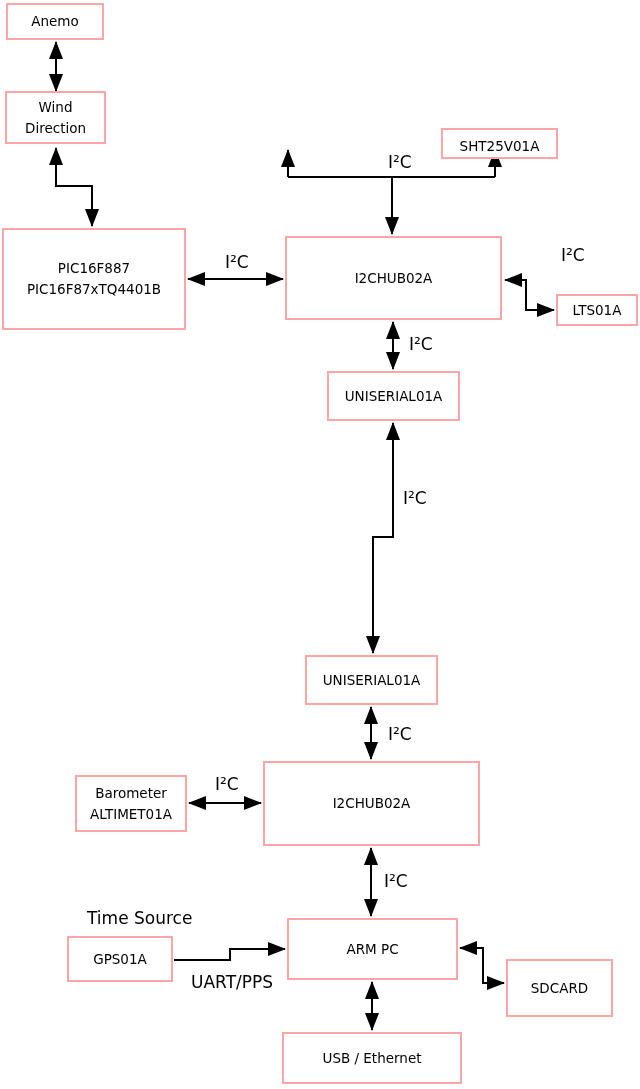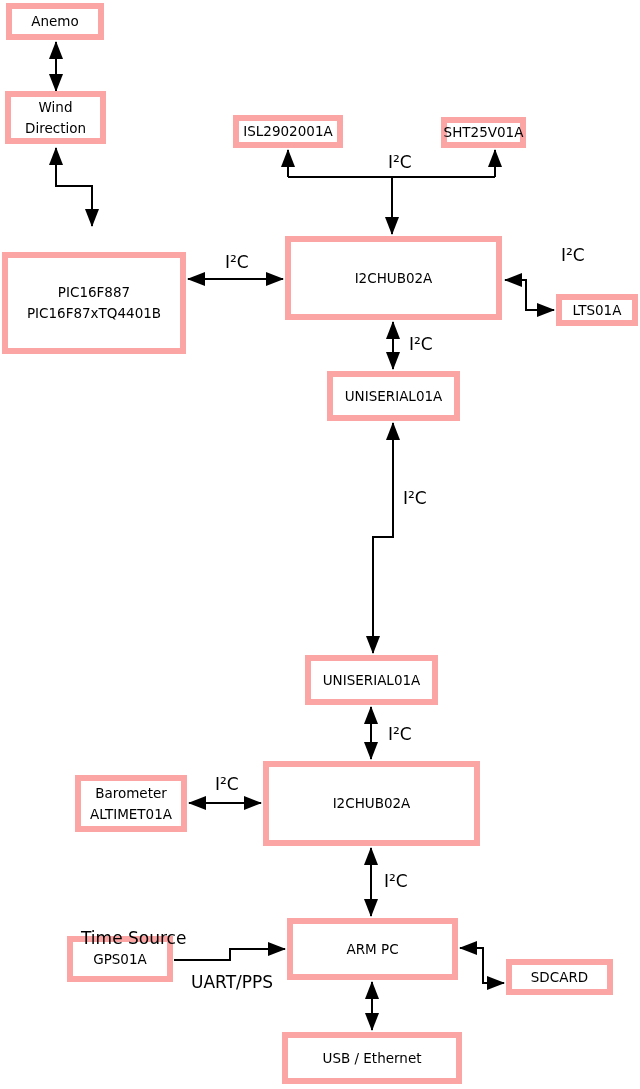--- a/index.html
+++ b/index.html
@@ -24,21 +24,21 @@
     position: absolute;
     left: 0;
     top: 0;
     width: 640px;
     height: 1089px;
   }
   .node {
     position: absolute;
     box-sizing: border-box;
     background: #ffffff;
-    border: 6px solid #fca5a5;
+    border: 2px solid #fca5a5;
     display: flex;
     flex-direction: column;
     align-items: center;
     justify-content: center;
     text-align: center;
     font-size: 13.5px;
     line-height: 1.55;
     white-space: nowrap;
   }
   .edge-label {
@@ -84,30 +84,27 @@
 
   <div class="node" style="left:6px; top:3px; width:98px; height:37px;">
     <span>Anemo</span>
   </div>
 
   <div class="node" style="left:5px; top:91px; width:101px; height:53px;">
     <span>Wind</span>
     <span>Direction</span>
   </div>
 
-  <div class="node" style="left:2px; top:228px; width:184px; height:102px;margin-top:24px;">
+  <div class="node" style="left:2px; top:228px; width:184px; height:102px;">
     <span>PIC16F887</span>
     <span>PIC16F87xTQ4401B</span>
   </div>
 
-  <div class="node" style="left:233px; top:115px; width:110px; height:33px;">
-    <span>ISL2902001A</span>
-  </div>
 
-  <div class="node" style="left:441px; top:117px; width:85px; height:31px;">
+  <div class="node" style="left:441px; top:128px; width:117px; height:31px;justify-content:flex-end;">
     <span>SHT25V01A</span>
   </div>
 
   <div class="node" style="left:285px; top:236px; width:217px; height:84px;">
     <span>I2CHUB02A</span>
   </div>
 
   <div class="node" style="left:556px; top:294px; width:82px; height:32px;">
     <span>LTS01A</span>
   </div>
@@ -130,32 +127,32 @@
   </div>
 
   <div class="node" style="left:67px; top:936px; width:106px; height:46px;justify-content:center;">
     <span>GPS01A</span>
   </div>
 
   <div class="node" style="left:287px; top:918px; width:171px; height:62px;">
     <span>ARM PC</span>
   </div>
 
-  <div class="node" style="left:506px; top:959px; width:107px; height:36px;">
+  <div class="node" style="left:506px; top:959px; width:107px; height:58px;">
     <span>SDCARD</span>
   </div>
 
   <div class="node" style="left:282px; top:1032px; width:180px; height:52px;">
     <span>USB / Ethernet</span>
   </div>
 
   <div class="edge-label" style="left:225px; top:252px;">I²C</div>
   <div class="edge-label" style="left:388px; top:152px;">I²C</div>
   <div class="edge-label" style="left:561px; top:245px;">I²C</div>
   <div class="edge-label" style="left:409px; top:334px;">I²C</div>
   <div class="edge-label" style="left:403px; top:488px;">I²C</div>
   <div class="edge-label" style="left:388px; top:724px;">I²C</div>
   <div class="edge-label" style="left:215px; top:774px;">I²C</div>
   <div class="edge-label" style="left:384px; top:871px;">I²C</div>
-  <div class="edge-label" style="left:81px; top:908px;margin-top:20px;">Time Source</div>
+  <div class="edge-label" style="left:87px; top:908px;">Time Source</div>
   <div class="edge-label" style="left:191px; top:972px;">UART/PPS</div>
 
 </div>
 
 </body></html>

